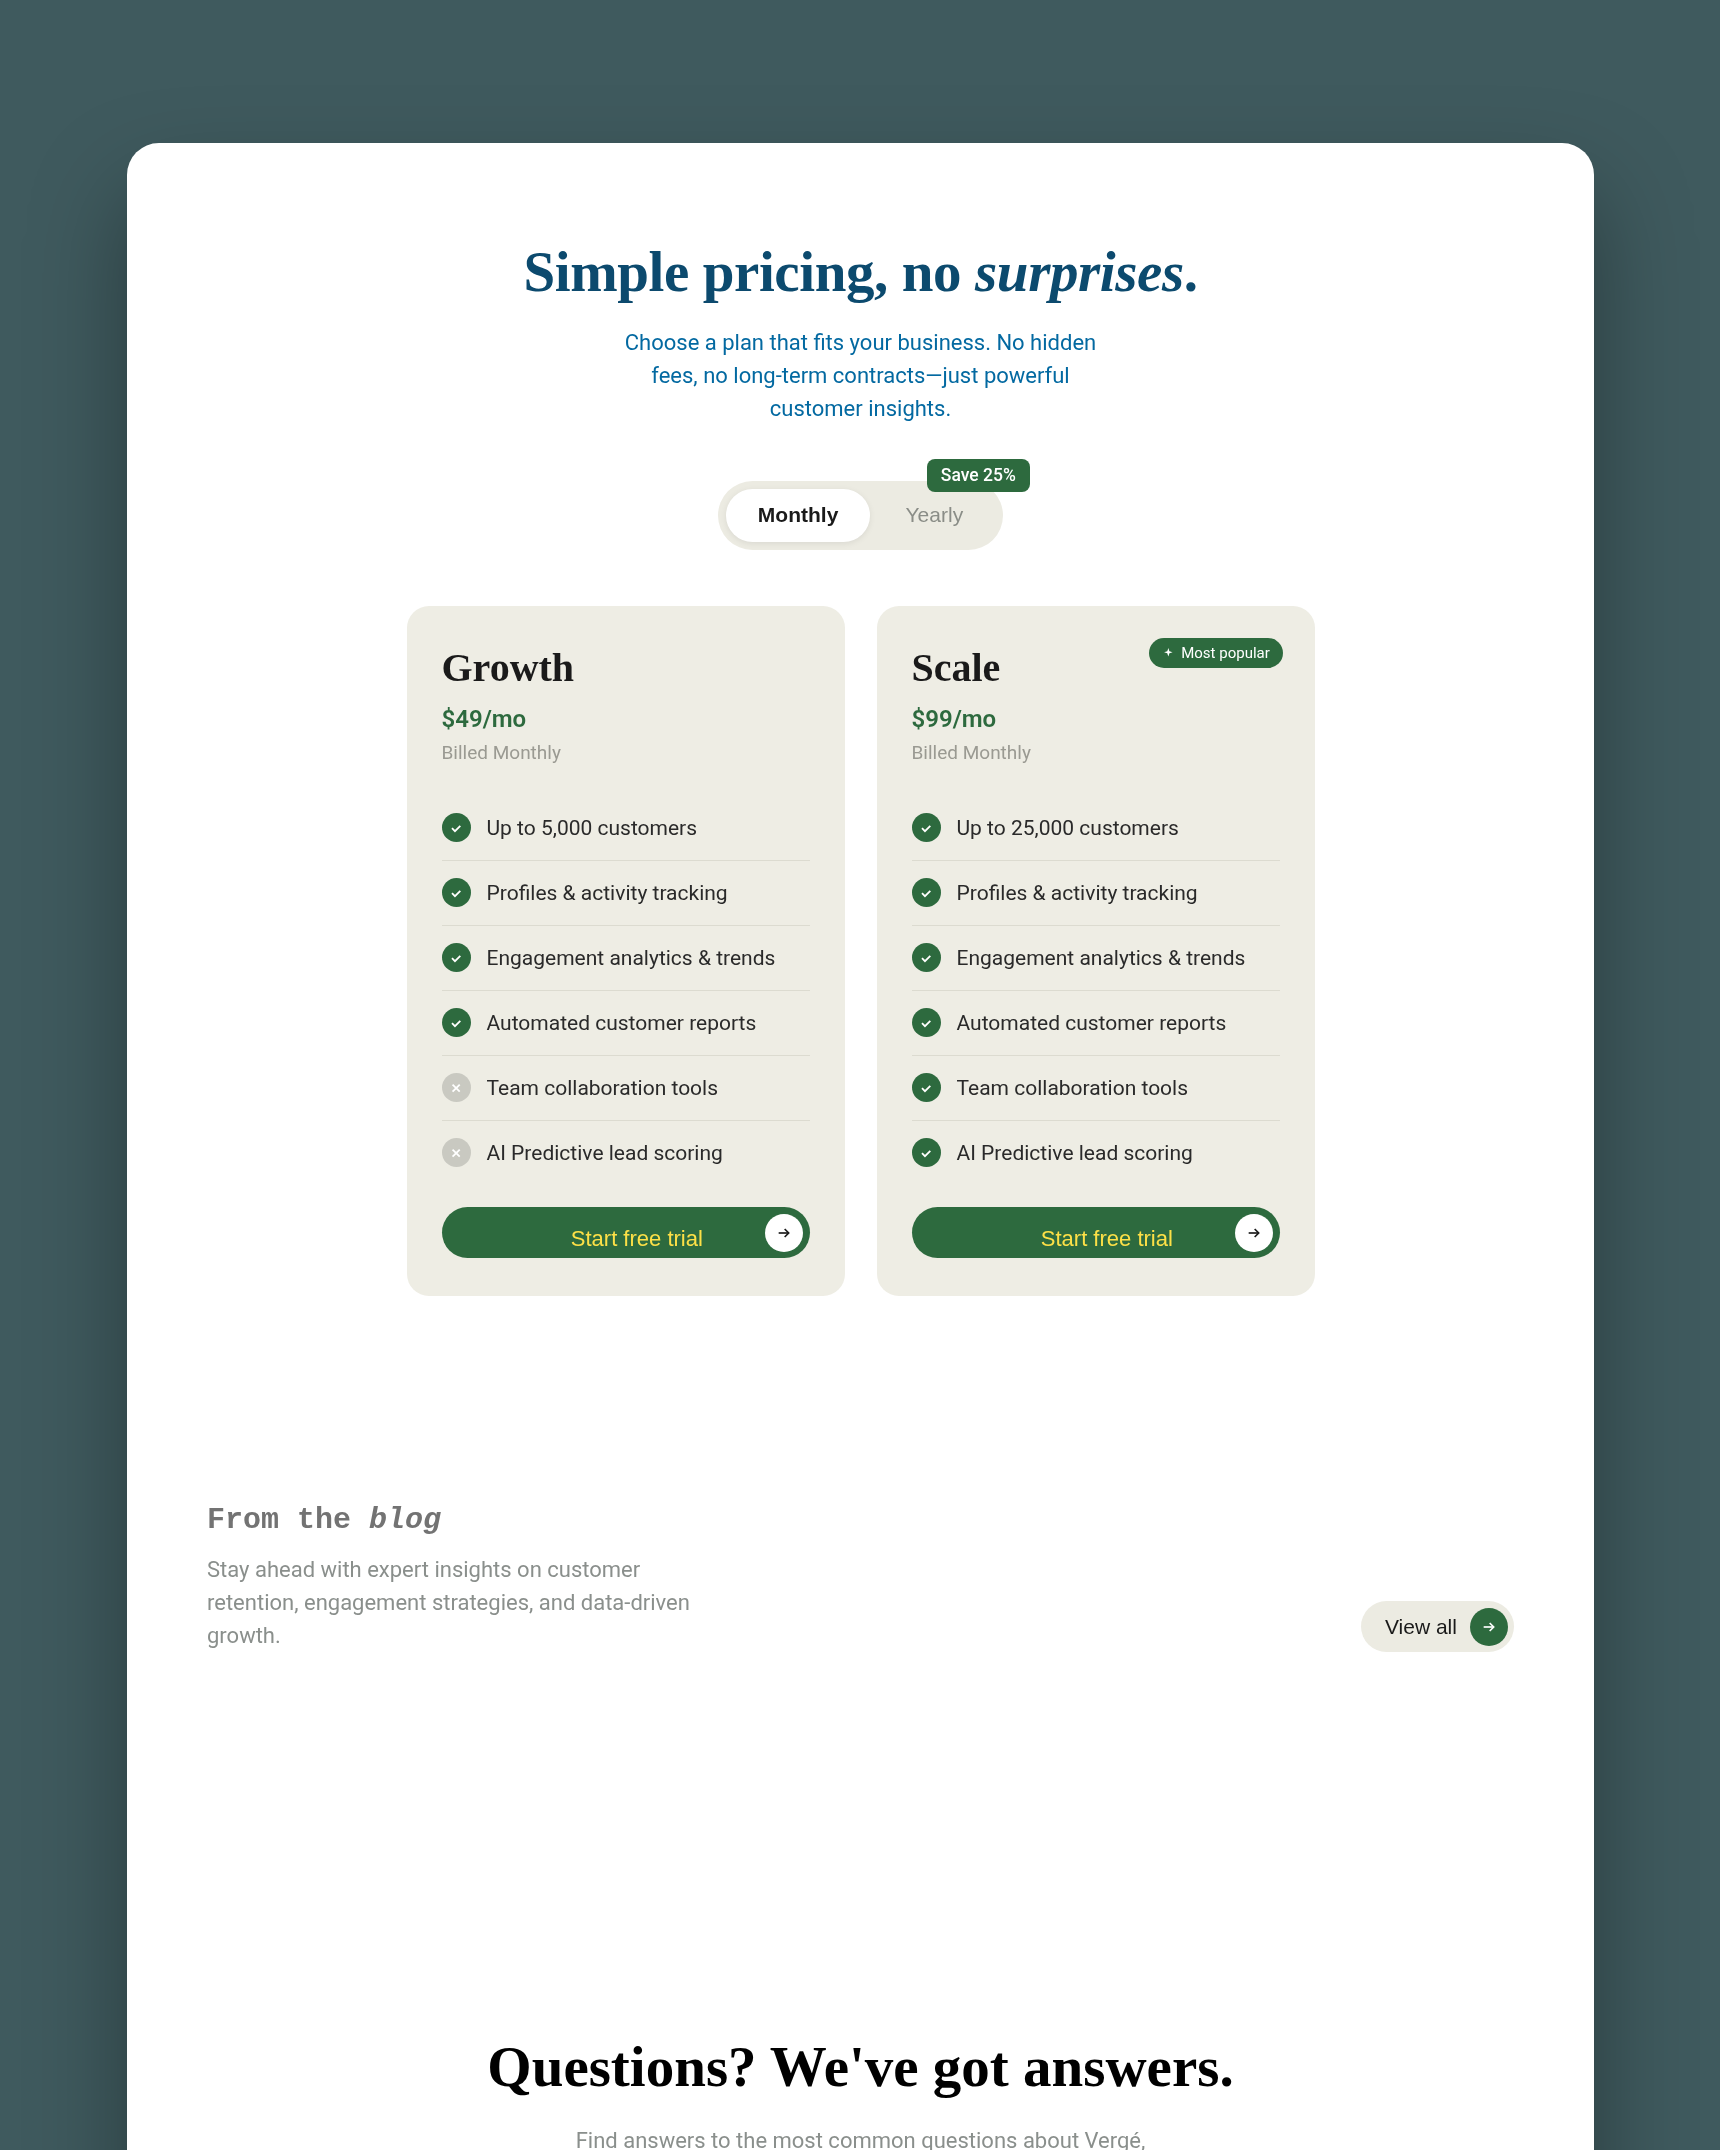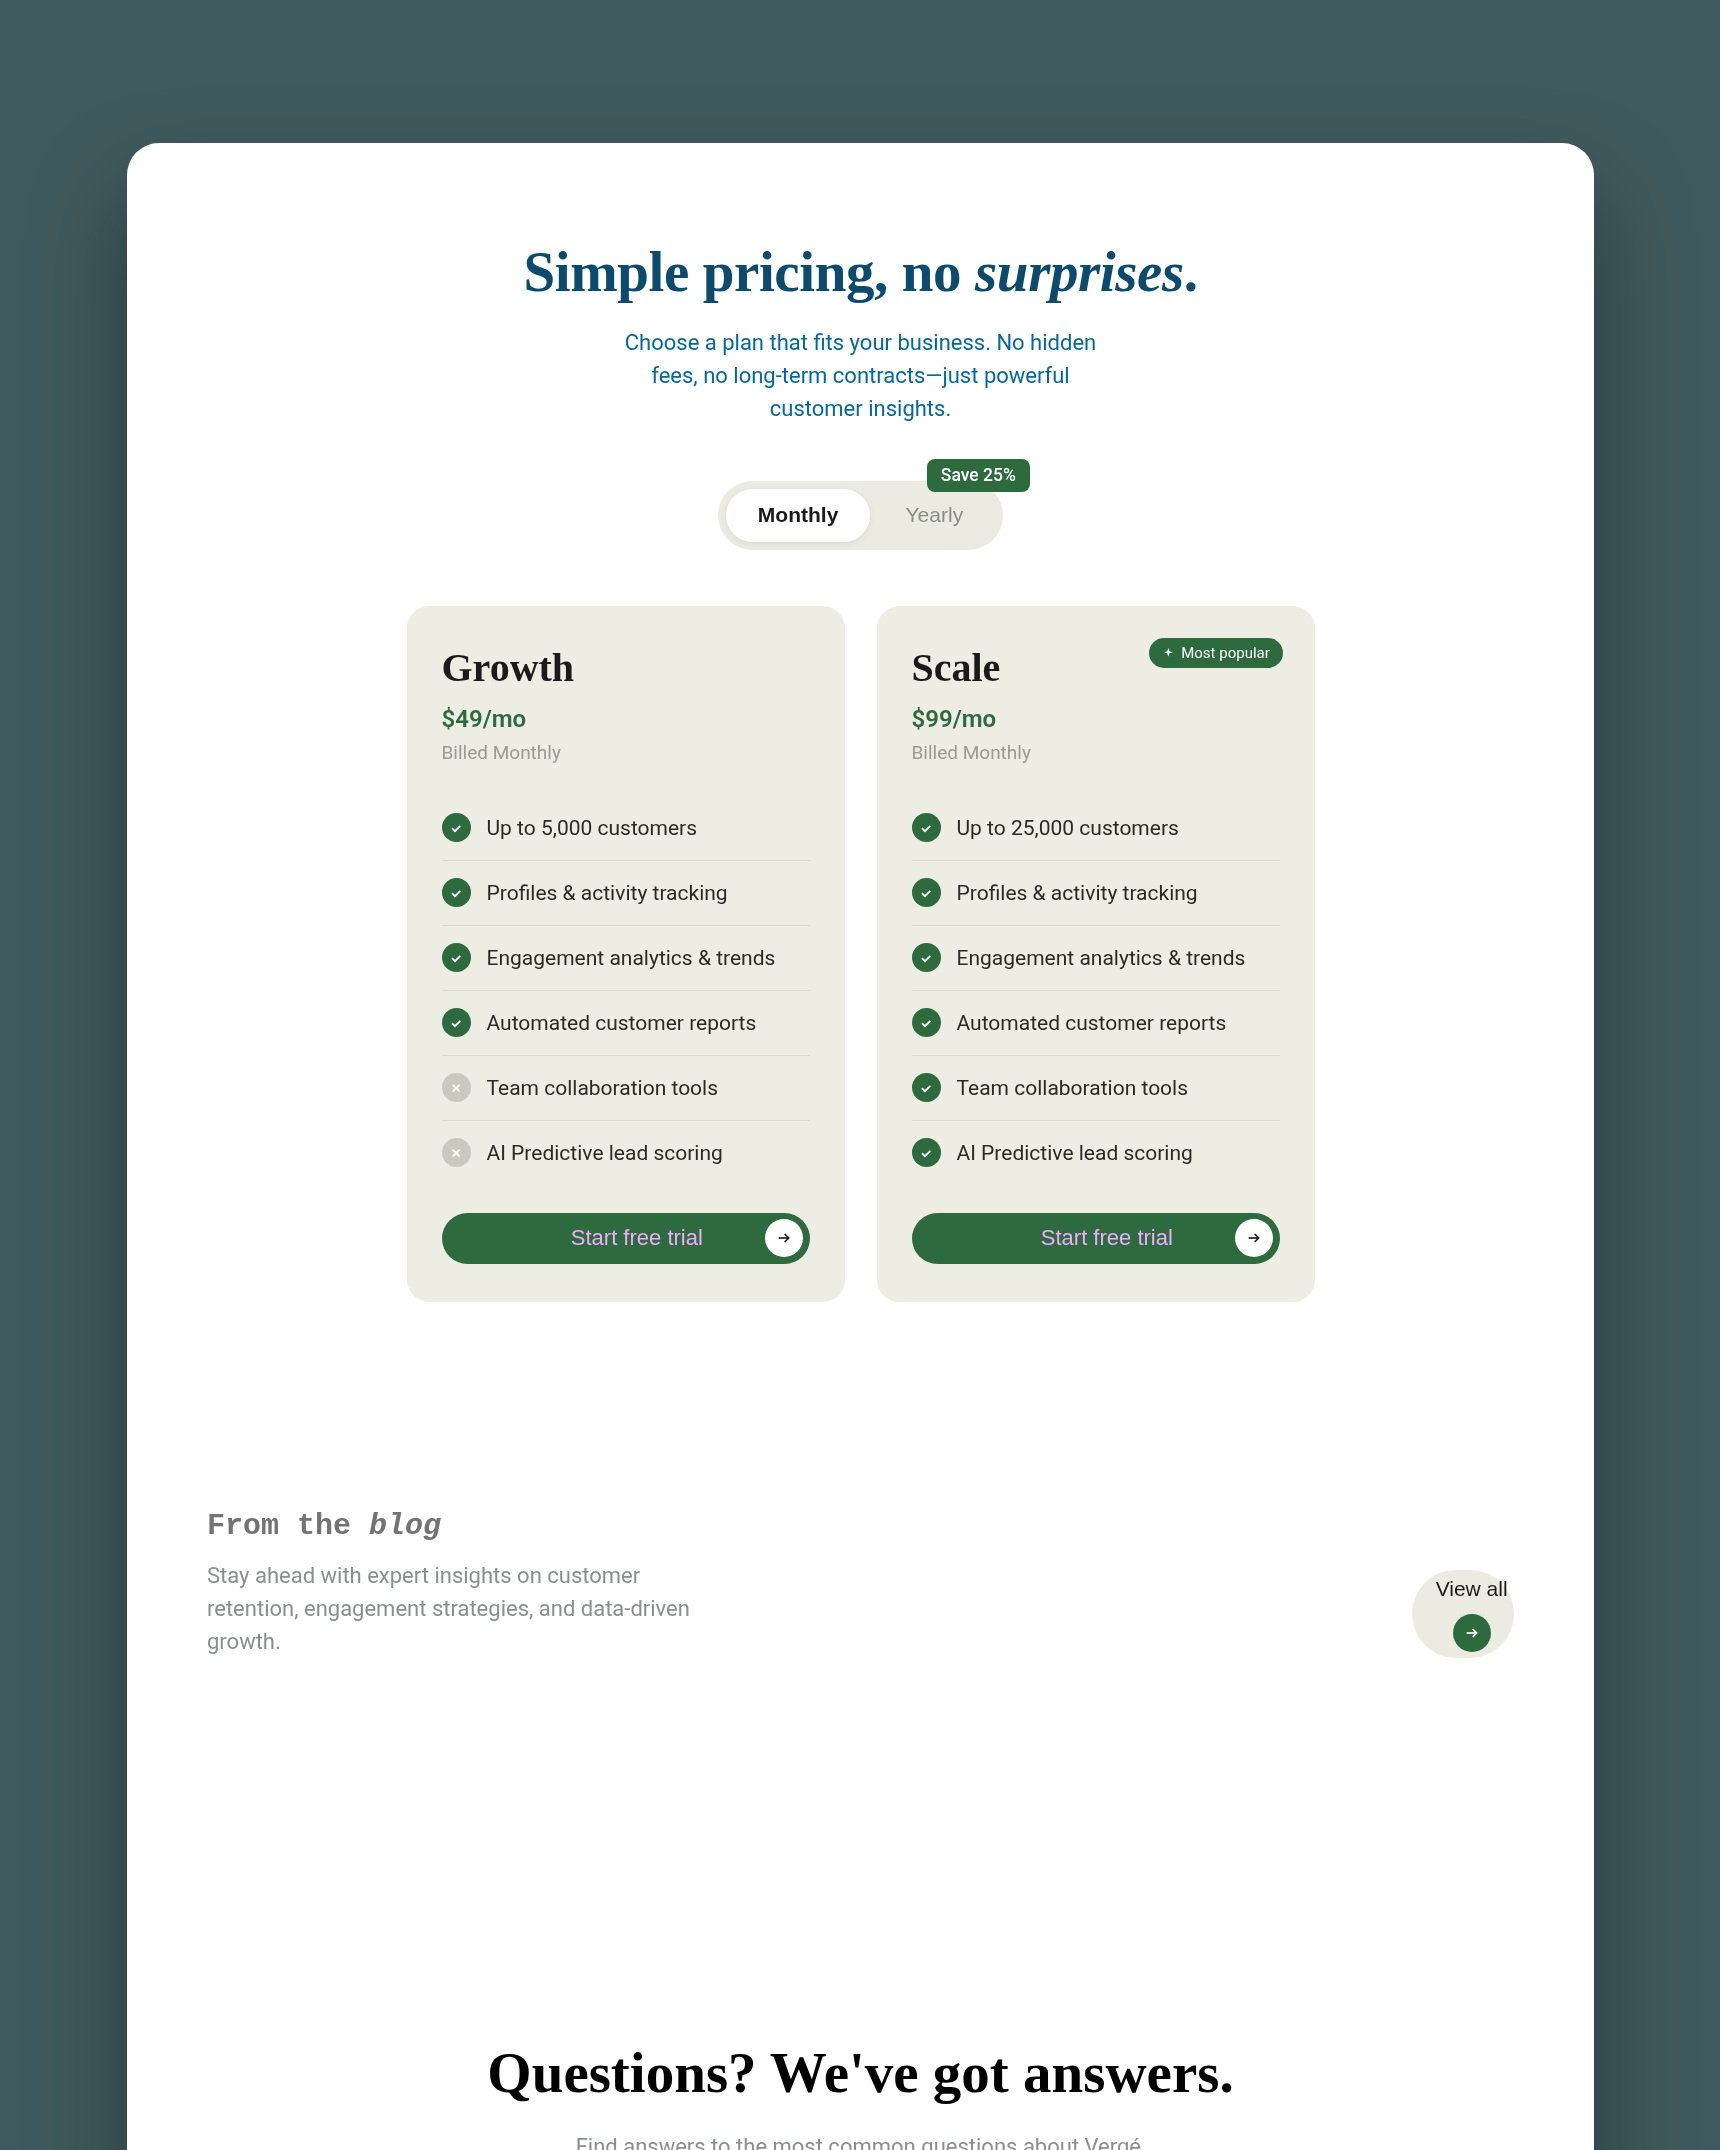--- a/index.html
+++ b/index.html
@@ -137,28 +137,28 @@
   border-radius: 50%;
   display: inline-flex;
   align-items: center;
   justify-content: center;
   flex-shrink: 0;
 }
 .feat-icon.on { background: #2d6a3e; }
 .feat-icon.off { background: #c9c9c1; }
 .feat-icon svg { width: 14.3px; height: 14.3px; stroke: #fff; stroke-width: 3; fill: none; }
 .cta {
-  margin-top: 28px;
+  margin-top: 22px;
   background: #2d6a3e;
-  color: #f0abfc;
+  color: #fde047;
   border: none;
   border-radius: 796px;
   padding: 6.4px 6.4px 6.4px 29px;
   display: flex;
-  align-items: center;
+  align-items: flex-end;
   justify-content: center;
   width: 100%;
   font-size: 22px;
   cursor: pointer;
   position: relative;
   height: 51px;
 }
 .cta .cta-text { flex: 1; text-align: center; }
 .cta .circle {
   background: #fff;
@@ -197,21 +197,20 @@
   background: #ecebe2;
   border: none;
   border-radius: 796px;
   padding: 6.4px 6.4px 6.4px 24px;
   display: inline-flex;
   align-items: center;
   gap: 12.7px;
   font-size: 21px;
   cursor: pointer;
   color: #1a1a1a;
-  flex-direction: column;
 }
 .viewall-btn .circle2 {
   background: #2d6a3e;
   width: 38px;
   height: 38px;
   border-radius: 50%;
   display: inline-flex;
   align-items: center;
   justify-content: center;
 }

